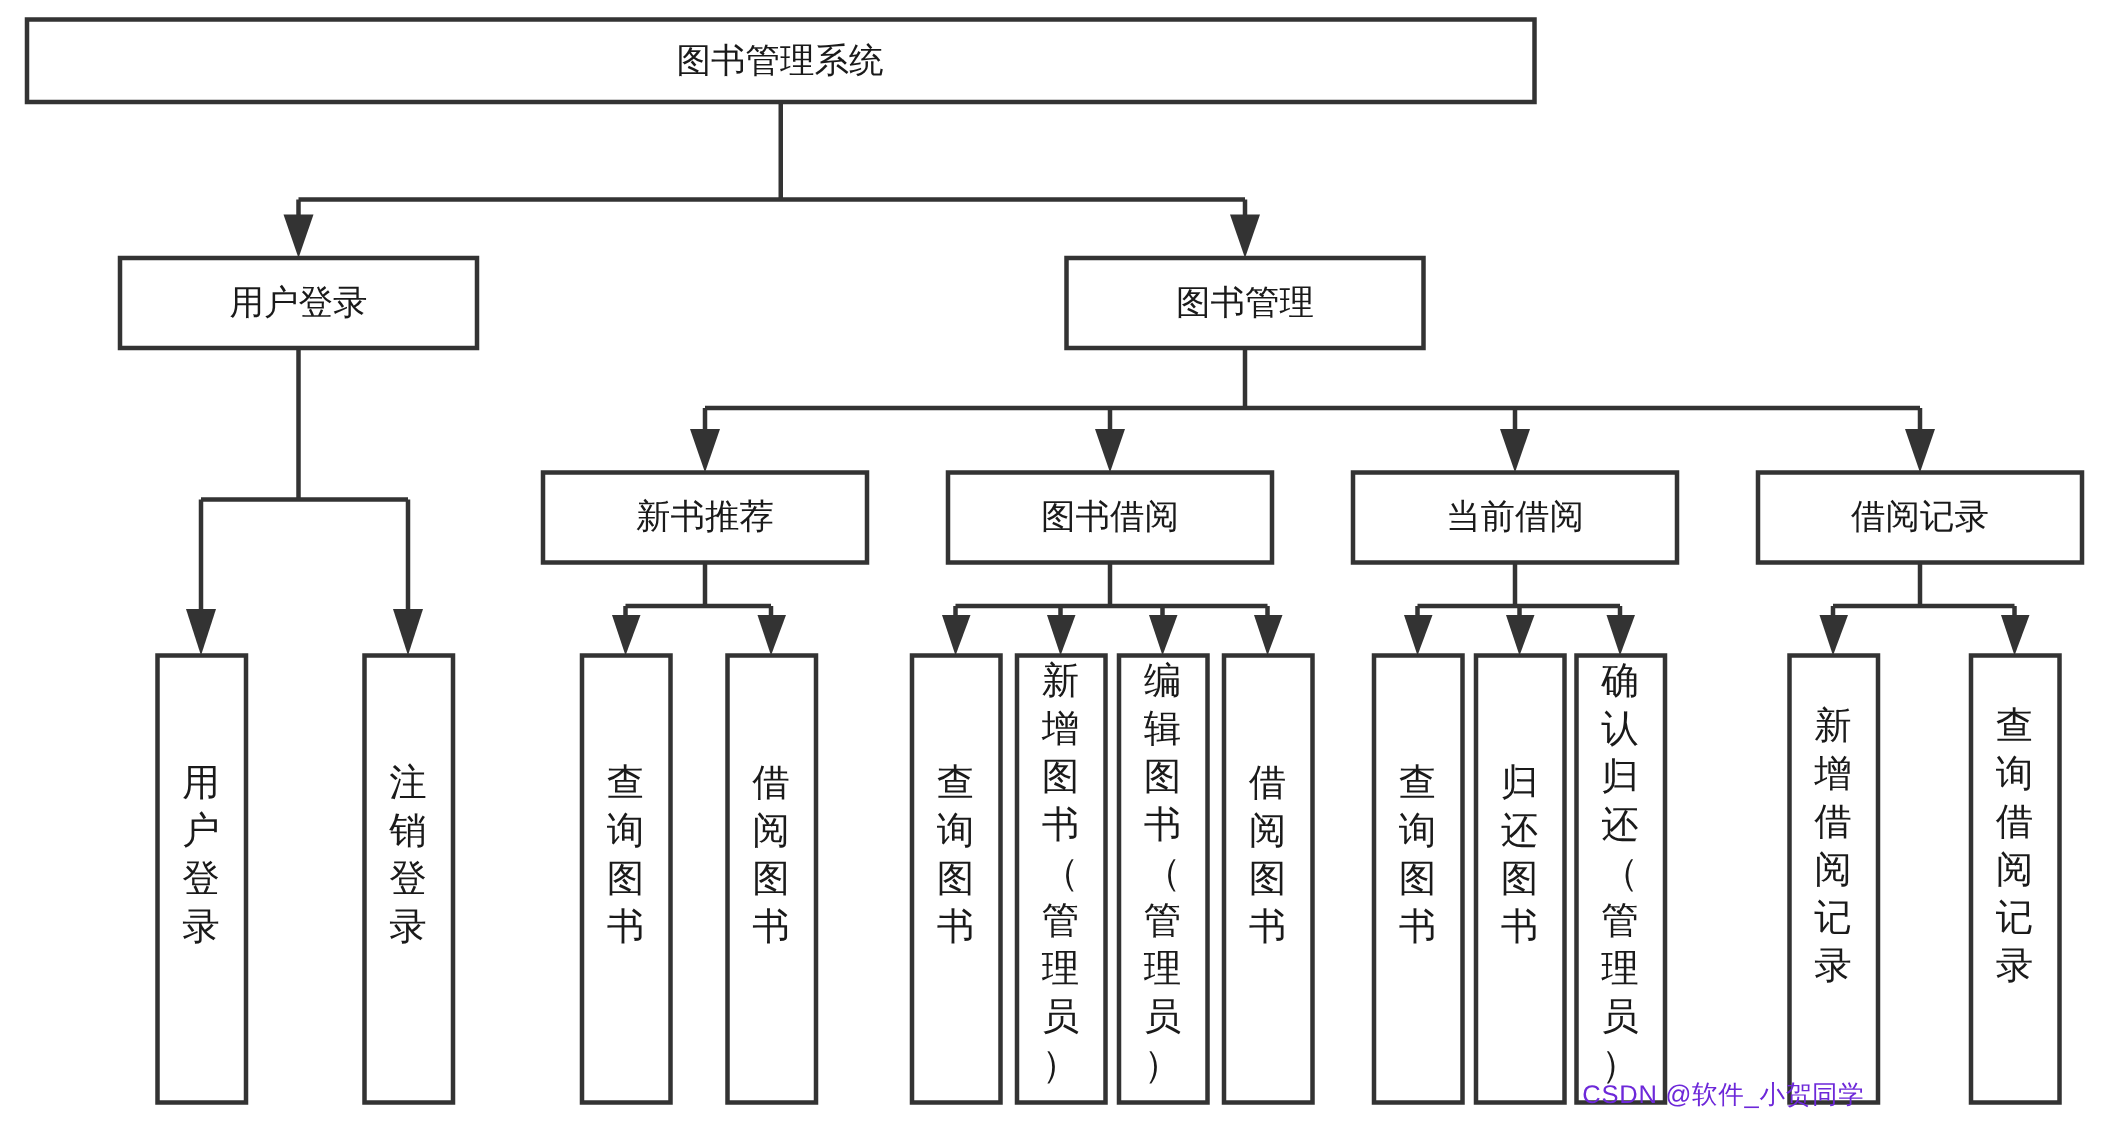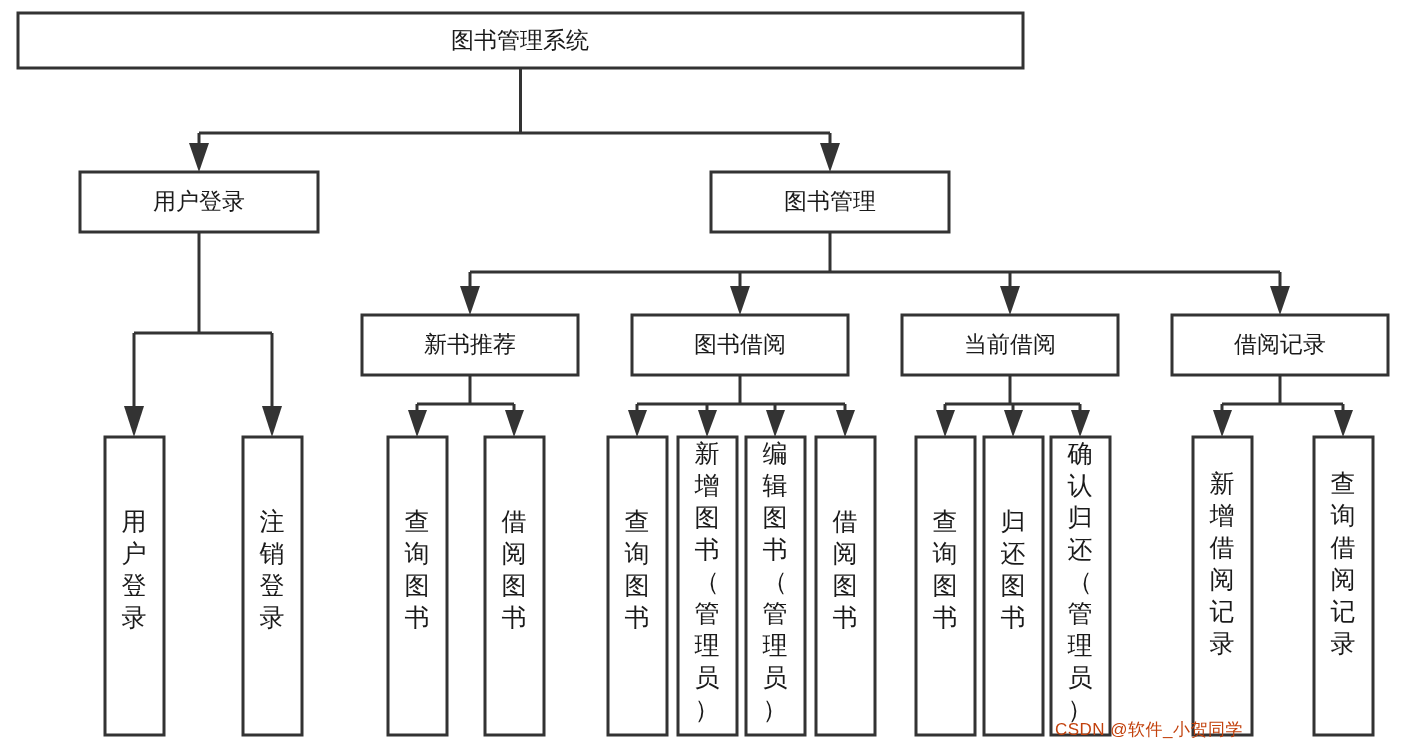--- a/index.html
+++ b/index.html
@@ -51,21 +51,21 @@
     font-size: 25px;
     fill: #1a1a1a;
     text-anchor: middle;
   }
   .watermark {
     position: absolute;
     right: 14px;
     bottom: 6px;
     font-family: "Liberation Sans", "DejaVu Sans", sans-serif;
     font-size: 17px;
-    color: #c2410c;
+    color: #6d28d9;
     letter-spacing: 0.5px;
     white-space: nowrap;
     pointer-events: none;
   }
 </style>
 </head>
 <body>
 
 <div id="diagram-root">
 

